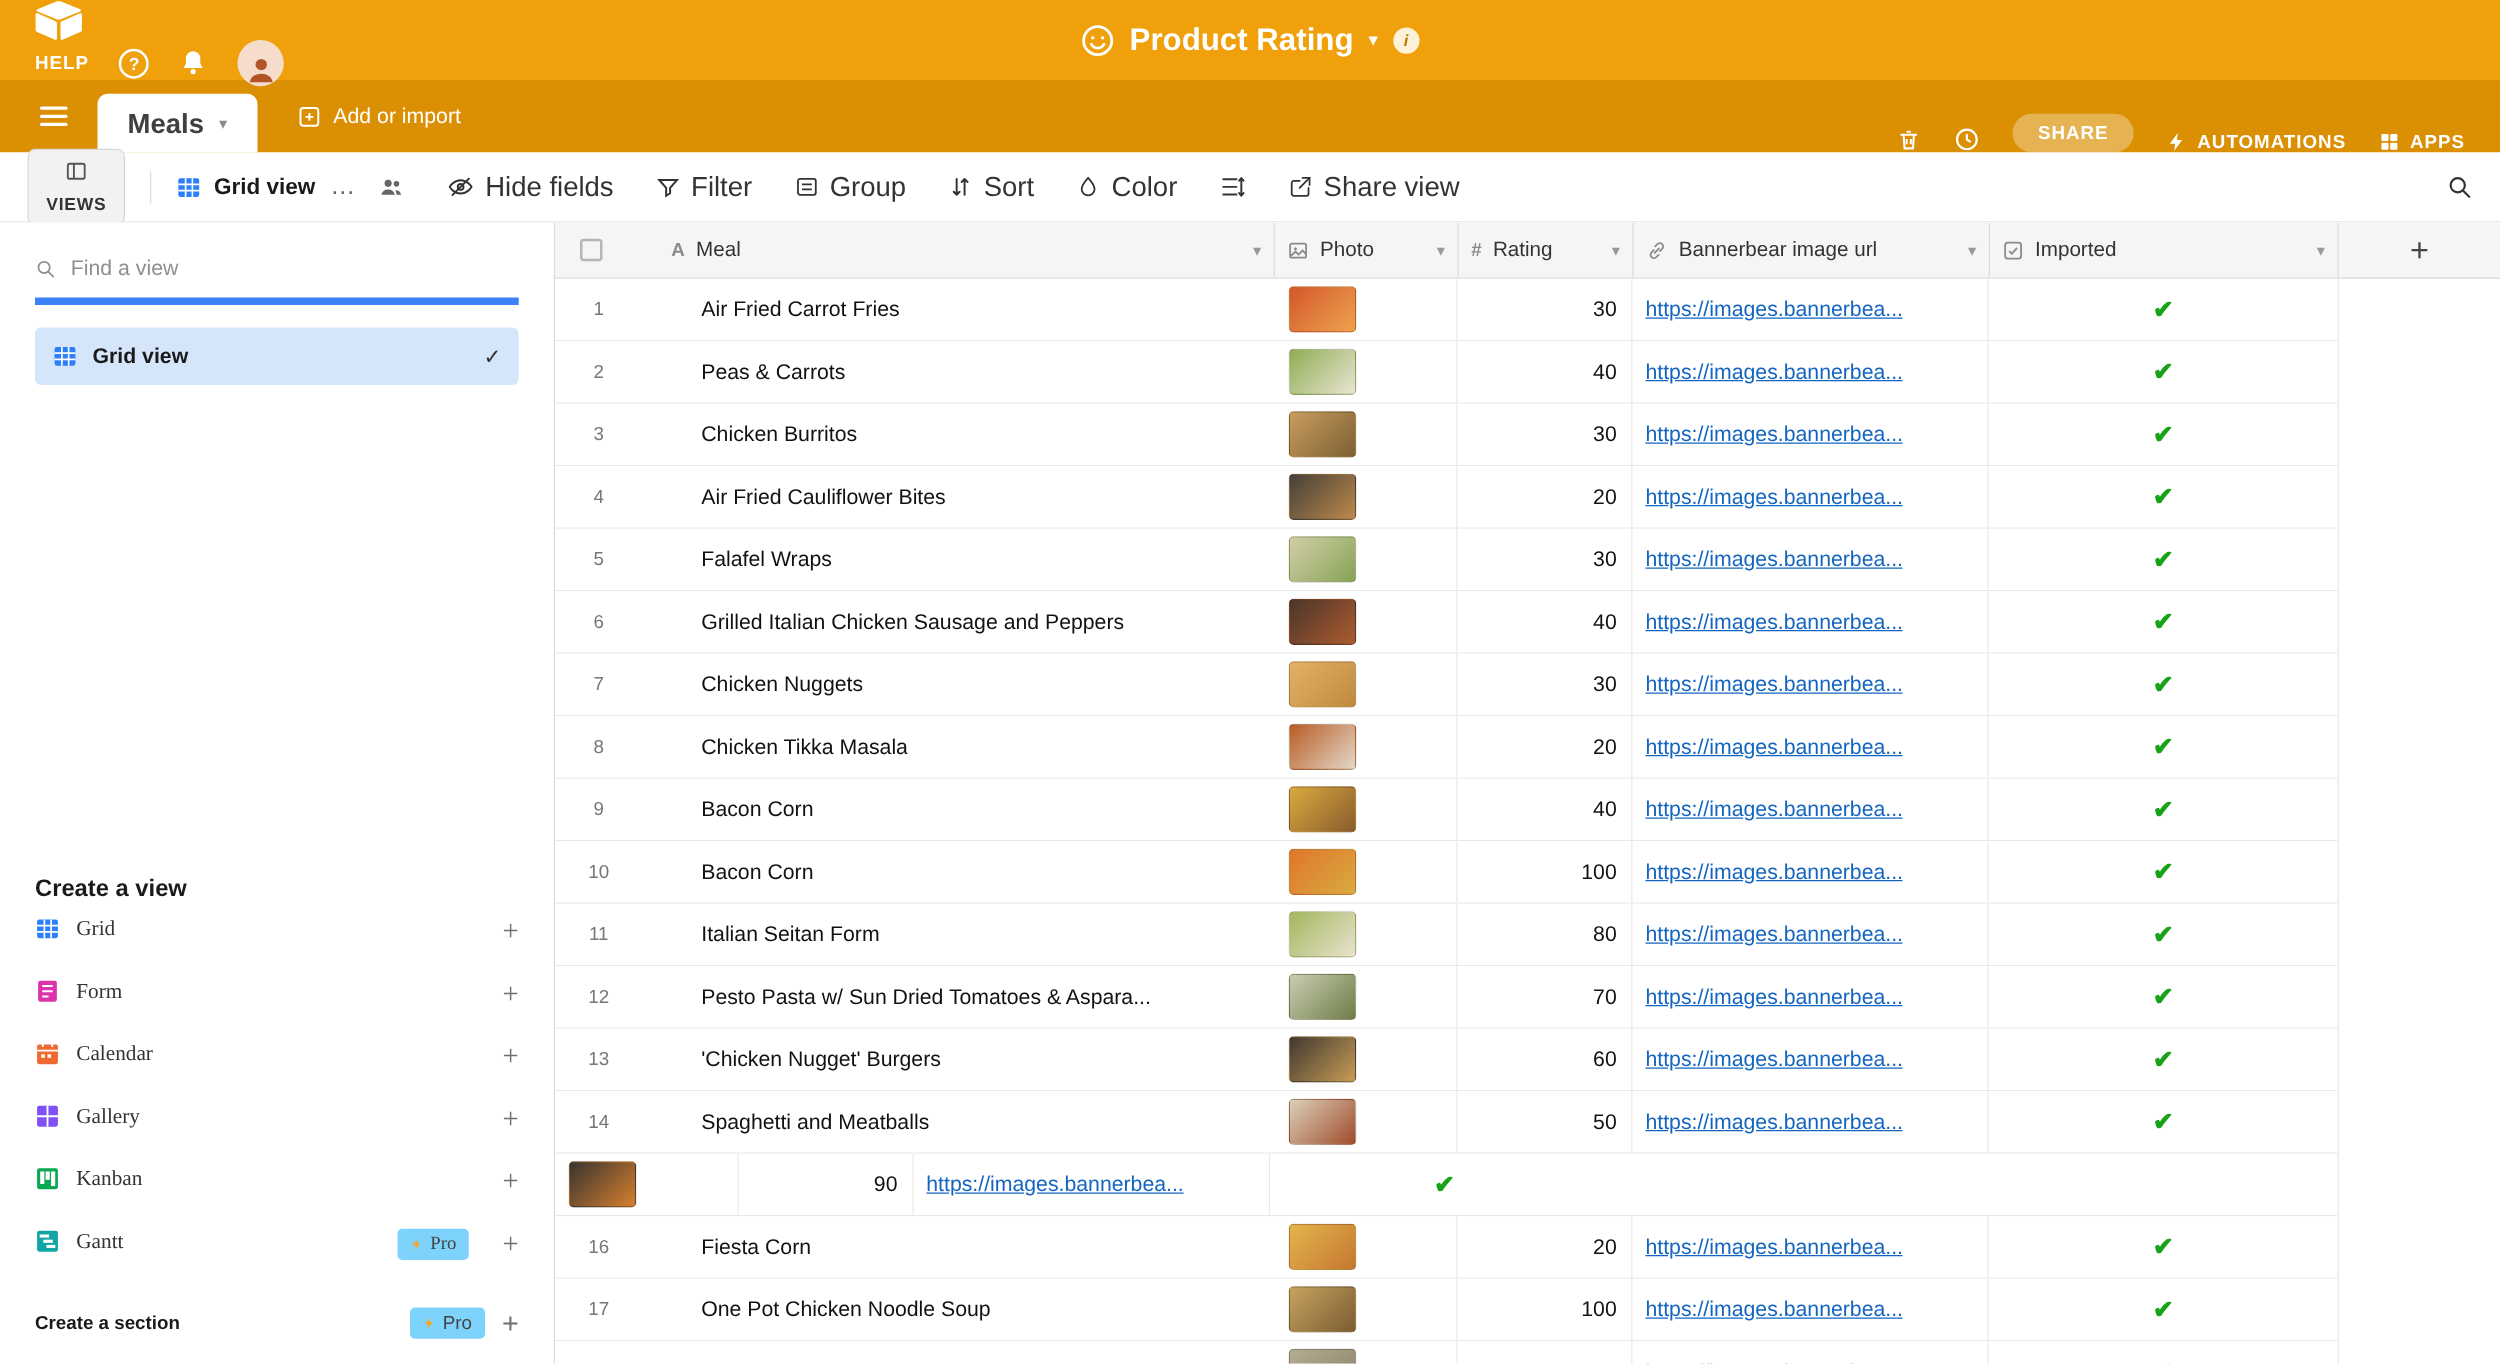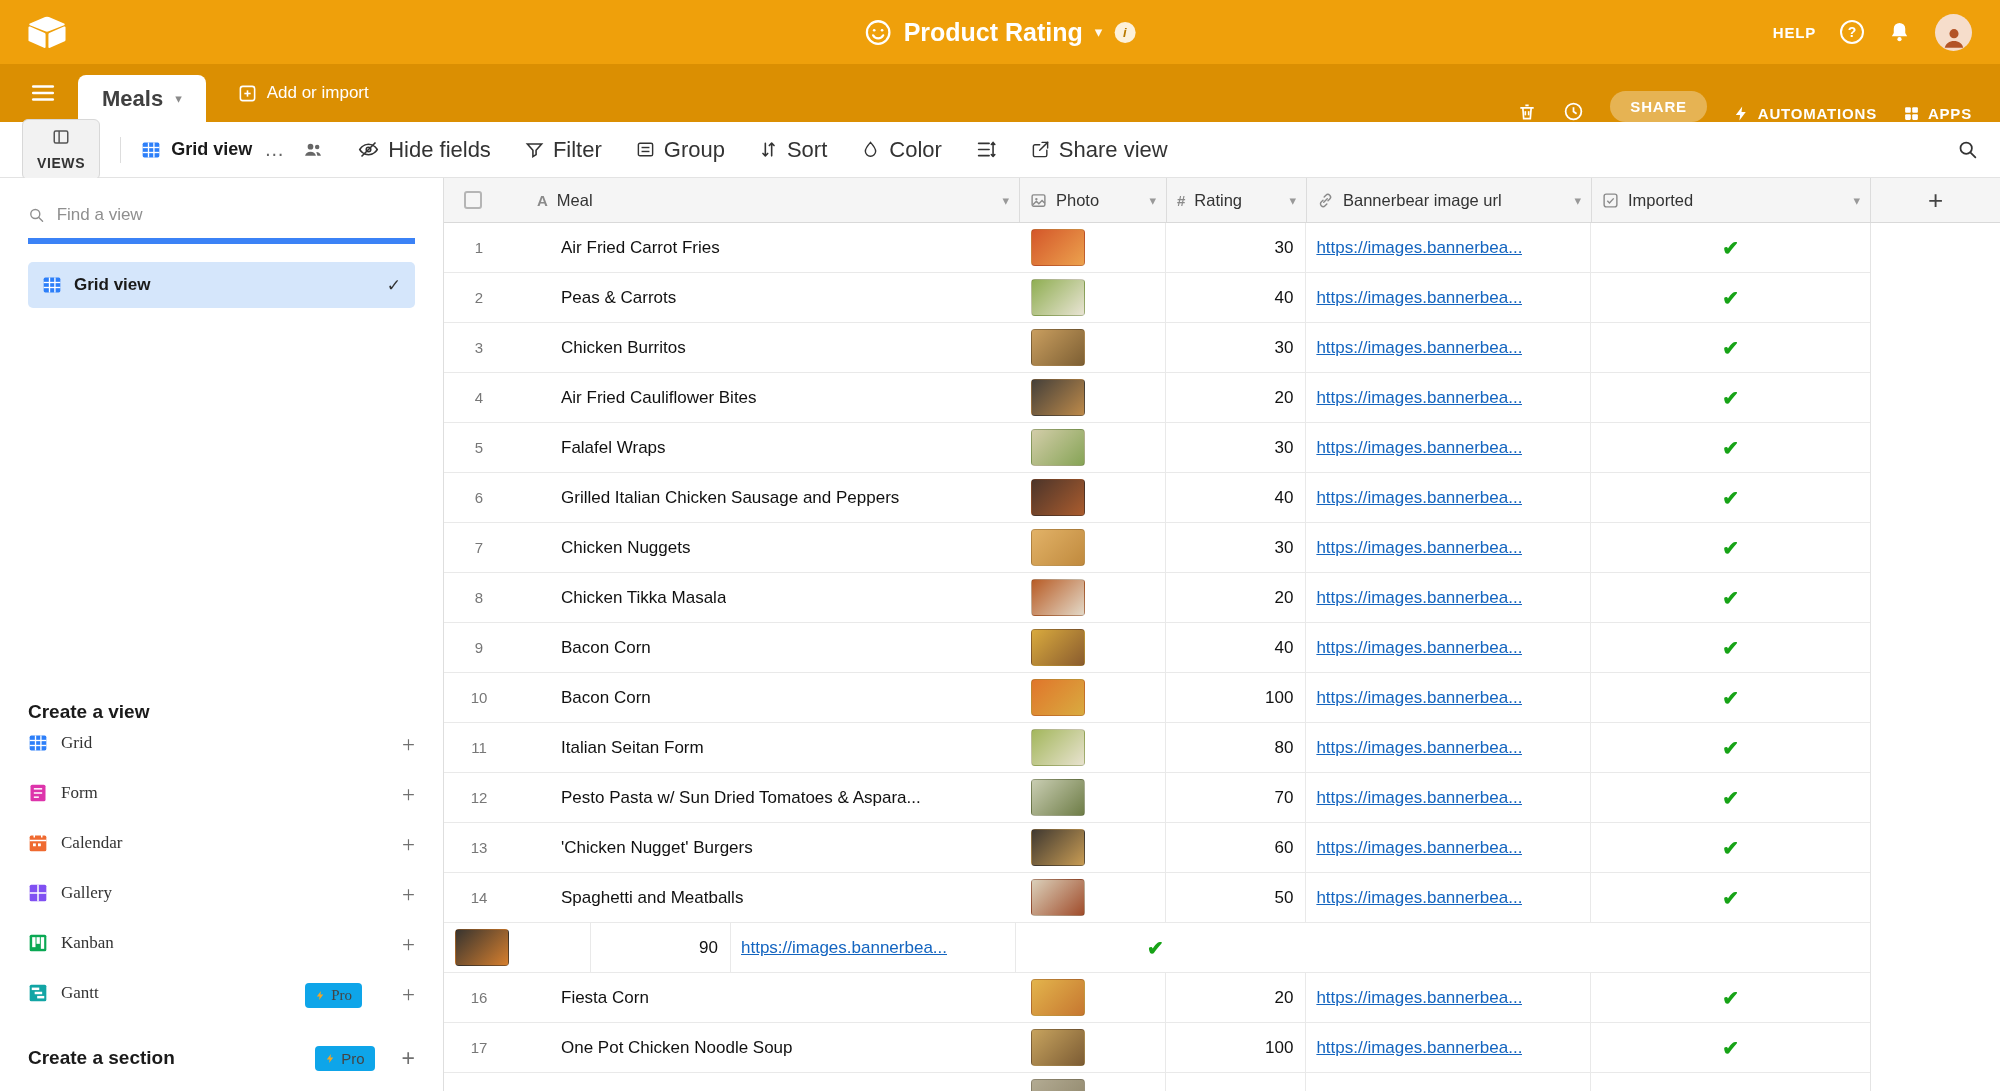--- a/index.html
+++ b/index.html
@@ -1,21 +1,21 @@
 <!DOCTYPE html>
 <html><head>
 <meta charset="utf-8">
 <style>
   * { margin:0; padding:0; box-sizing:border-box; }
   html,body { width:2000px; height:1091px; overflow:hidden; background:#fff;
     font-family:"Liberation Sans", sans-serif; -webkit-font-smoothing:antialiased; }
 
   
   .topbar { position:relative; height:64px; background:#efa00b; display:flex;
-    align-items:center; justify-content:space-between; padding:0 28px; }
+    justify-content:space-between; padding:0 28px;flex-direction:column; }
   .topbar-center { position:absolute; left:50%; top:0; height:100%;
     transform:translateX(-50%); display:flex; align-items:center; gap:12px; color:#fff; }
   .base-title { font-size:25px; font-weight:700; color:#fff; }
   .caret { font-size:15px; color:rgba(255,255,255,.95); }
   .info-circle { width:21px; height:21px; border-radius:50%; background:rgba(255,255,255,.85);
     color:#b97a00; font-size:13px; font-weight:700; display:flex; align-items:center;
     justify-content:center; font-style:italic; }
   .topbar-right { display:flex; align-items:center; gap:24px; }
   .help-label { color:#fff; font-size:15px; font-weight:700; letter-spacing:.8px; }
   .help-circle { width:24px; height:24px; border-radius:50%; border:2px solid #fff; color:#fff;
@@ -64,24 +64,24 @@
   .find-view input::placeholder { color:#8f8f8f; }
   .active-view { margin-top:18px; height:46px; background:#d5e6fb; border-radius:5px;
     display:flex; align-items:center; gap:12px; padding:0 14px; cursor:pointer; }
   .active-view .label { font-size:17px; font-weight:700; color:#1a1a1a; flex:1; }
   .active-view .check { color:#333; font-size:17px; }
   .sidebar-bottom { margin-top:auto; padding-bottom:8px; }
   .create-heading { font-size:19px; font-weight:700; color:#1a1a1a; padding:12px 0 10px; }
   .view-item { height:50px; display:flex; align-items:flex-start; gap:13px; cursor:pointer;font-family:Liberation Serif, serif; }
   .view-item .label { font-size:17px; color:#333; flex:1; }
   .plus { color:#707070; font-size:23px; font-weight:400; line-height:1; cursor:pointer; }
-  .pro-badge { display:flex; align-items:center; gap:5px; background:#0ea5e9; border-radius:4px;
-    padding:4px 10px; font-size:15px; color:#444; margin-right:27px; }
+  .pro-badge { display:flex; align-items:center; gap:5px; background:#7dd3fc; border-radius:4px;
+    padding:4px 10px; font-size:15px; color:#444; margin-right:14px; }
   .create-section-row { height:50px; display:flex; align-items:center; }
-  .create-section-row .label { font-size:19px; font-weight:700; color:#1a1a1a; flex:1; }
+  .create-section-row .label { font-size:15px; font-weight:700; color:#1a1a1a; flex:1; }
 
   
   .main { flex:1; position:relative; overflow:hidden; background:#fff; }
   .thead { display:flex; height:45px; background:#f5f5f5; border-bottom:1px solid #d9d9d9; }
   .th { display:flex; align-items:center; border-right:1px solid #dcdcdc; padding:0 10px;
     color:#333; font-size:16.5px; gap:9px; }
   .th .hcaret { margin-left:auto; color:#999; font-size:13px; cursor:pointer; }
   .th-primary { width:576px; padding-left:20px; }
   .th-photo { width:147px; } .th-rating { width:140px; } .th-url { width:285px; }
   .th-imported { width:279px; } .th-add { flex:1; border-right:none; justify-content:center; }

